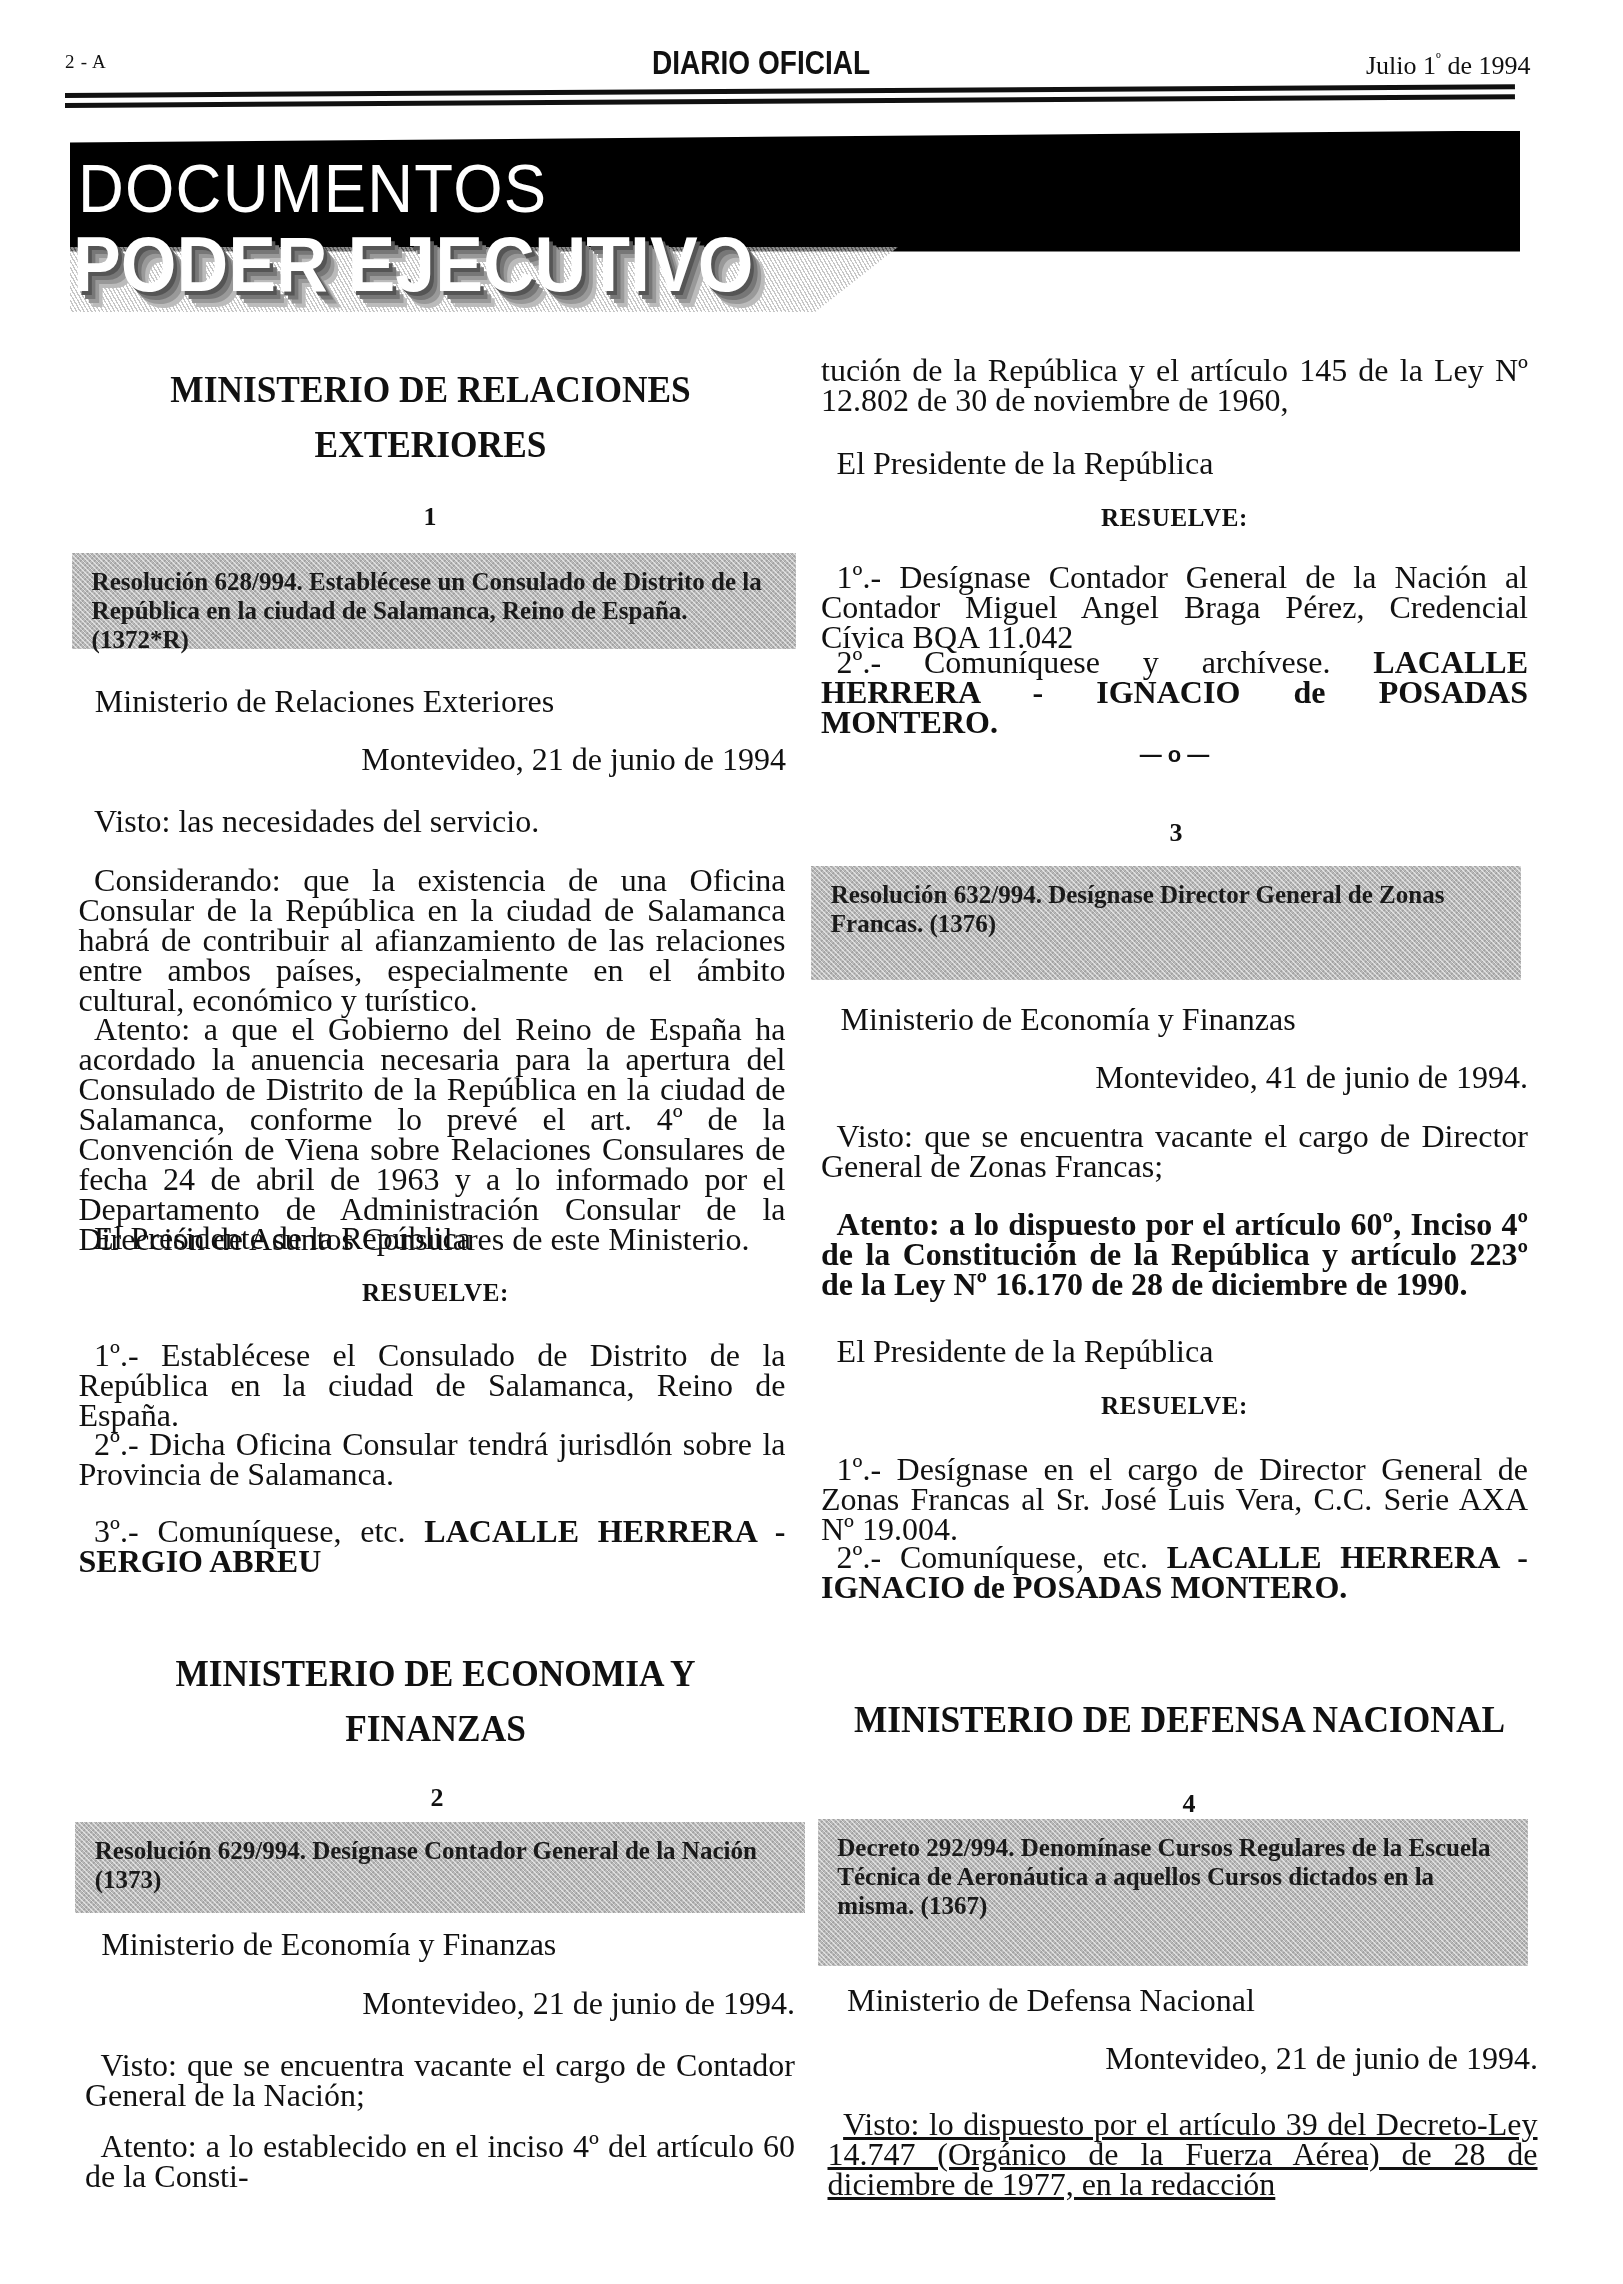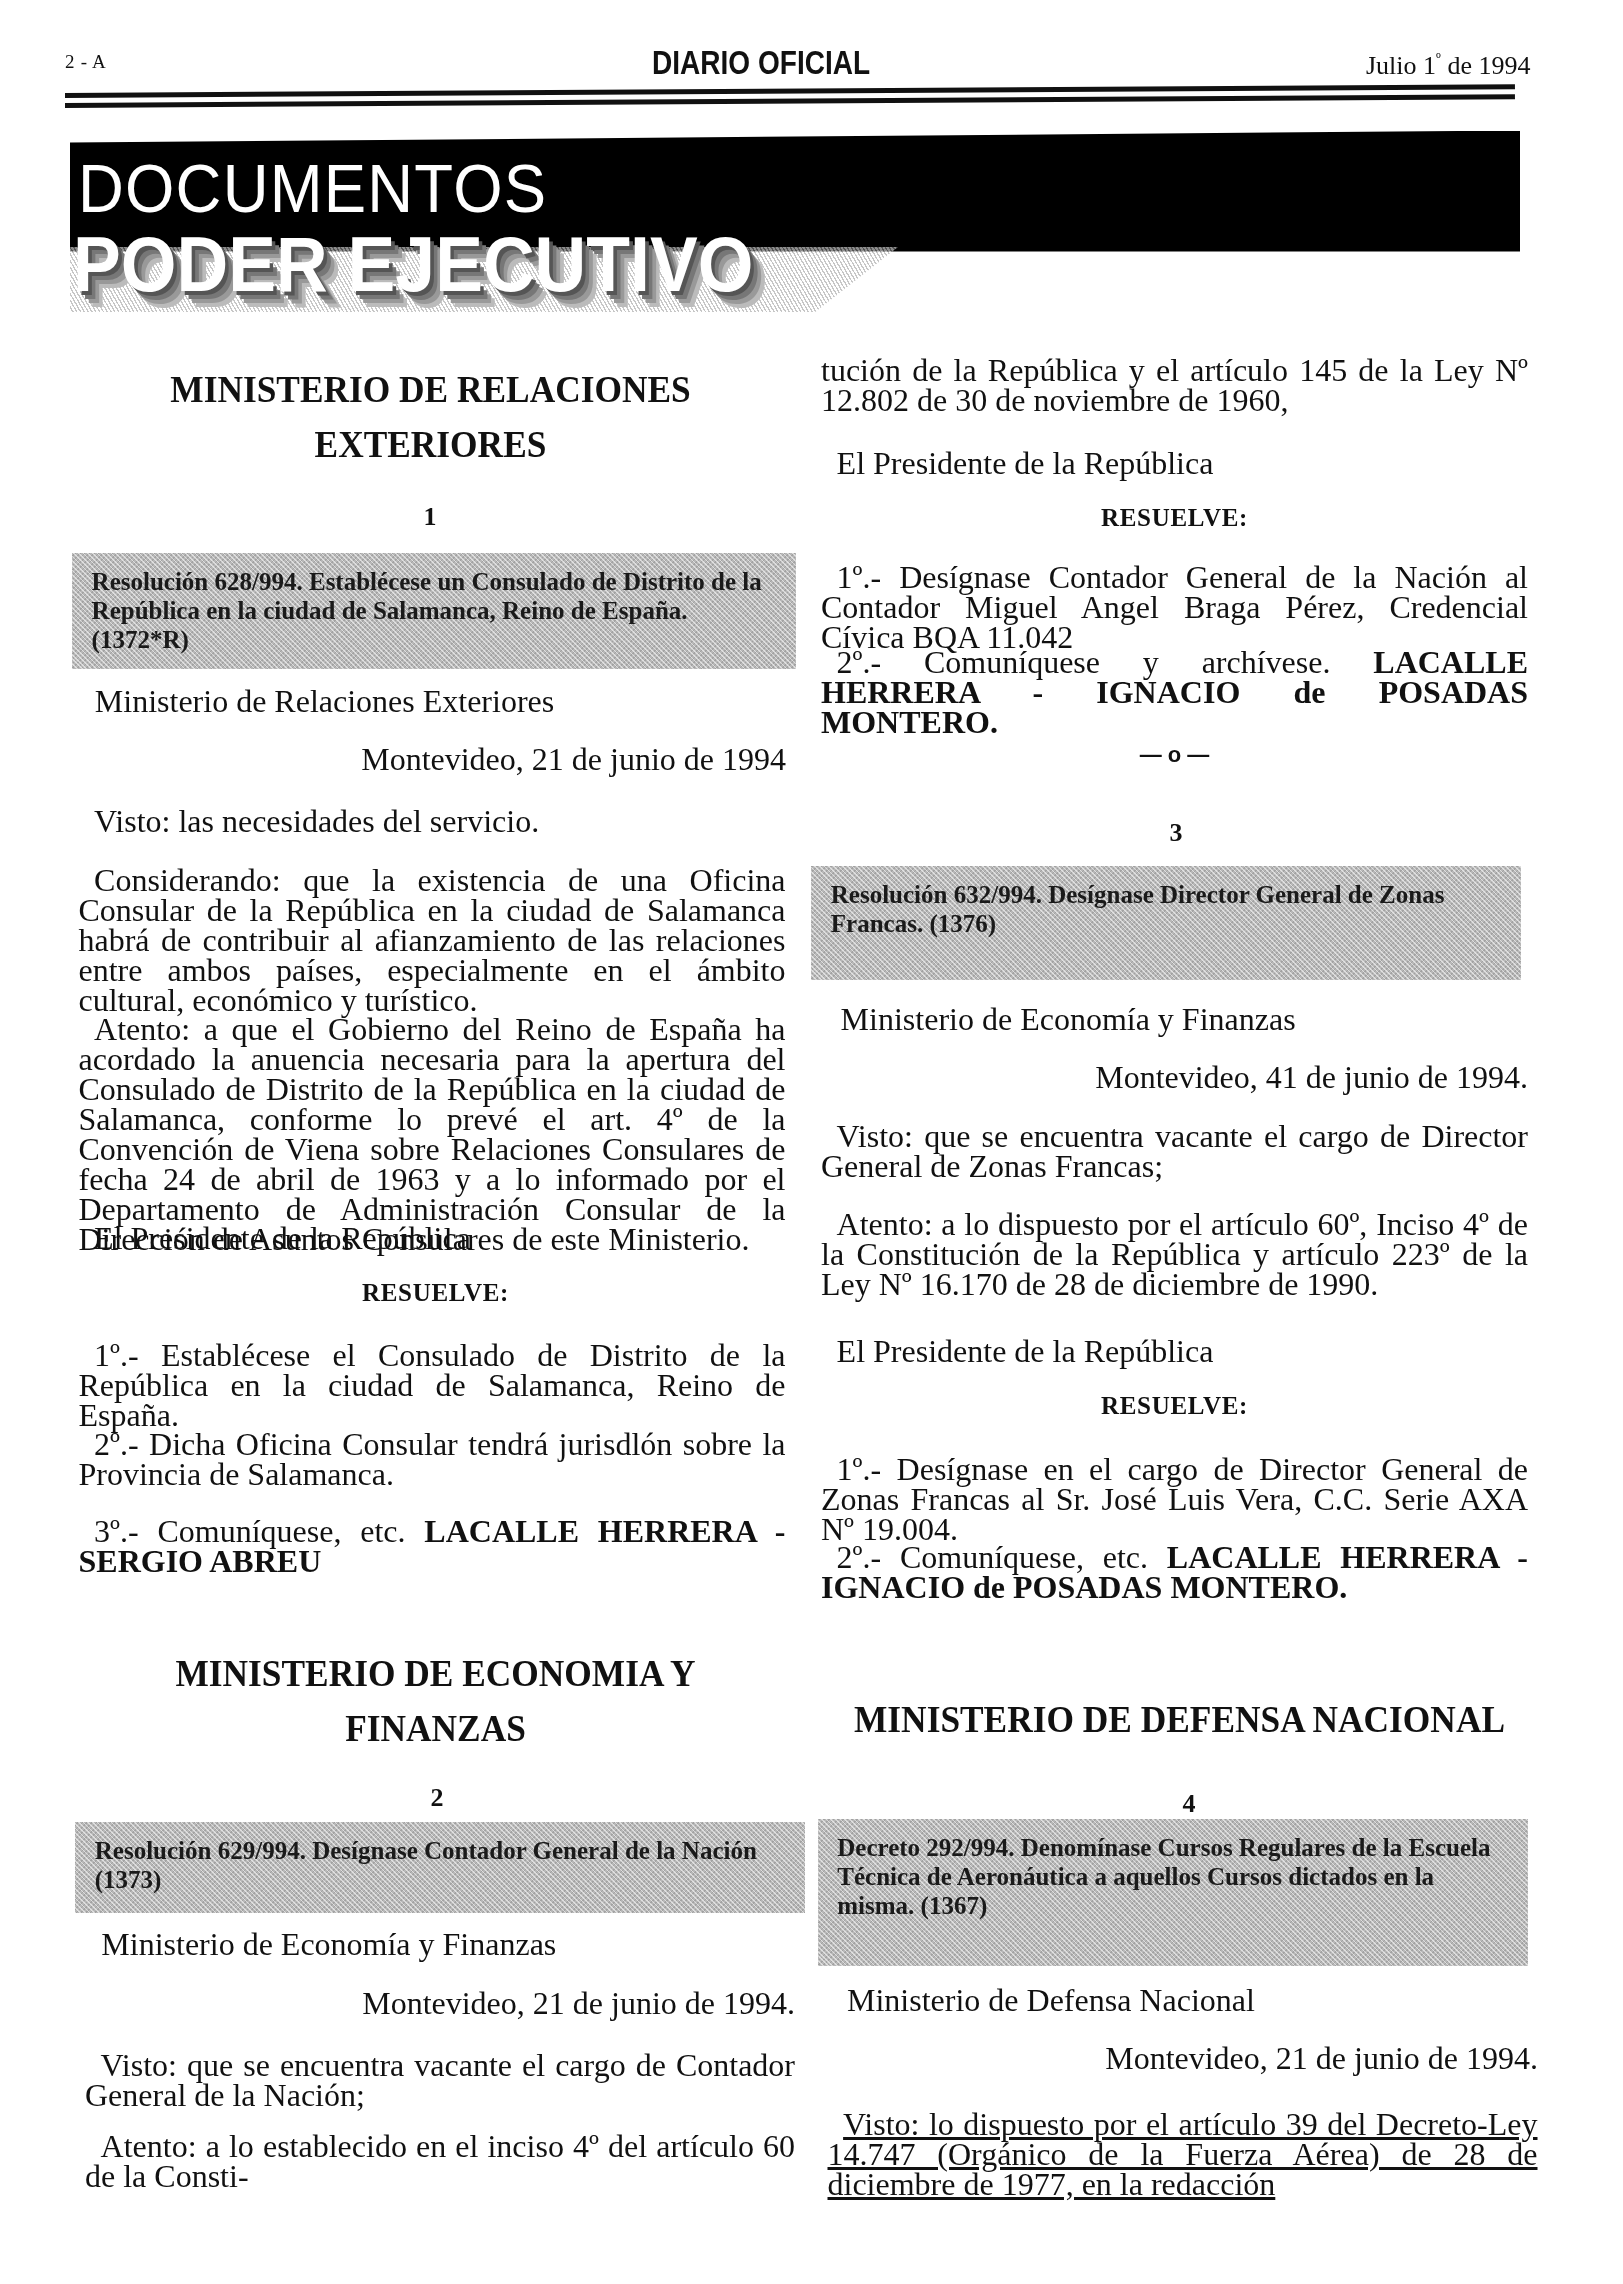--- a/index.html
+++ b/index.html
@@ -60,21 +60,21 @@
   <div class="banner-doc">DOCUMENTOS</div>
   <div class="banner-poder">PODER EJECUTIVO</div>
 </div>
 
 <div class="col col-left">
   <div class="ministry" style="left:0; top:362px; width:691px;">
     <div>MINISTERIO DE RELACIONES</div>
     <div>EXTERIORES</div>
   </div>
   <div class="item-num" style="left:319px; top:502px;">1</div>
-  <div class="shade" style="left:-13px; top:553px; width:724px; height:116px;">Resolución 628/994. Establécese un Consulado de Distrito de la República en la ciudad de Salamanca, Reino de España. (1372*R)</div>
+  <div class="shade" style="left:-13px; top:553px; width:724px; height:96px;">Resolución 628/994. Establécese un Consulado de Distrito de la República en la ciudad de Salamanca, Reino de España. (1372*R)</div>
 
   <div class="para" style="left:9.8px; top:686px; width:691px;">Ministerio de Relaciones Exteriores</div>
   <div class="para right" style="left:0; top:744px; width:701px;">Montevideo, 21 de junio de 1994</div>
   <div class="para indent" style="left:-6.5px; top:806px; width:707px;">Visto: las necesidades del servicio.</div>
   <div class="para indent" style="left:-6.5px; top:865px; width:707px;">Considerando: que la existencia de una Oficina Consular de la República en la ciudad de Salamanca habrá de contribuir al afianzamiento de las relaciones entre ambos países, especialmente en el ámbito cultural, económico y turístico.</div>
   <div class="para indent" style="left:-6.5px; top:1014px; width:707px;">Atento: a que el Gobierno del Reino de España ha acordado la anuencia necesaria para la apertura del Consulado de Distrito de la República en la ciudad de Salamanca, conforme lo prevé el art. 4º de la Convención de Viena sobre Relaciones Consulares de fecha 24 de abril de 1963 y a lo informado por el Departamento de Administración Consular de la Dirección de Asuntos Consulares de este Ministerio.</div>
   <div class="para indent" style="left:-6.5px; top:1223px; width:707px;">El Presidente de la República</div>
   <div class="resuelve" style="left:0; top:1279px; width:701px;">RESUELVE:</div>
   <div class="para indent" style="left:-6.5px; top:1340px; width:707px;">1º.- Establécese el Consulado de Distrito de la República en la ciudad de Salamanca, Reino de España.</div>
   <div class="para indent" style="left:-6.5px; top:1429px; width:707px;">2º.- Dicha Oficina Consular tendrá jurisdlón sobre la Provincia de Salamanca.</div>
@@ -98,21 +98,21 @@
   <div class="resuelve" style="left:0; top:504px; width:707px;">RESUELVE:</div>
   <div class="para indent" style="left:0; top:562px; width:707px;">1º.- Desígnase Contador General de la Nación al Contador Miguel Angel Braga Pérez, Credencial Cívica BQA 11.042</div>
   <div class="para indent" style="left:0; top:647px; width:707px;"><span>2º.- Comuníquese y archívese. </span><span class="b">LACALLE HERRERA - IGNACIO de POSADAS MONTERO.</span></div>
   <div class="sep" style="left:0; top:742px; width:707px;">— o —</div>
 
   <div class="item-num" style="left:329px; top:818px;">3</div>
   <div class="shade" style="left:-9.8px; top:866px; width:710px; height:114px;">Resolución 632/994. Desígnase Director General de Zonas Francas. (1376)</div>
   <div class="para" style="left:19.6px; top:1004px; width:684px;">Ministerio de Economía y Finanzas</div>
   <div class="para right" style="left:0; top:1062px; width:707px;">Montevideo, 41 de junio de 1994.</div>
   <div class="para indent" style="left:0; top:1121px; width:707px;">Visto: que se encuentra vacante el cargo de Director General de Zonas Francas;</div>
-  <div class="para indent" style="left:0; top:1209px; width:707px;">Atento: a lo dispuesto por el artículo 60º, Inciso 4º de la Constitución de la República y artículo 223º de la Ley Nº 16.170 de 28 de diciembre de 1990.</div>
+  <div class="para indent" style="left:0; top:1209px; width:707px;font-weight:bold;">Atento: a lo dispuesto por el artículo 60º, Inciso 4º de la Constitución de la República y artículo 223º de la Ley Nº 16.170 de 28 de diciembre de 1990.</div>
   <div class="para indent" style="left:0; top:1336px; width:707px;">El Presidente de la República</div>
   <div class="resuelve" style="left:0; top:1392px; width:707px;">RESUELVE:</div>
   <div class="para indent" style="left:0; top:1454px; width:707px;">1º.- Desígnase en el cargo de Director General de Zonas Francas al Sr. José Luis Vera, C.C. Serie AXA Nº 19.004.</div>
   <div class="para indent" style="left:0; top:1542px; width:707px;"><span>2º.- Comuníquese, etc. </span><span class="b">LACALLE HERRERA - IGNACIO de POSADAS MONTERO.</span></div>
 
   <div class="ministry" style="left:0; top:1692px; width:717px;">MINISTERIO DE DEFENSA NACIONAL</div>
   <div class="item-num" style="left:342px; top:1789px;">4</div>
   <div class="shade" style="left:-3.3px; top:1819px; width:710px; height:147px;">Decreto 292/994. Denomínase Cursos Regulares de la Escuela Técnica de Aeronáutica a aquellos Cursos dictados en la misma. (1367)</div>
   <div class="para" style="left:26px; top:1985px; width:678px;">Ministerio de Defensa Nacional</div>
   <div class="para right" style="left:0; top:2043px; width:717px;">Montevideo, 21 de junio de 1994.</div>

